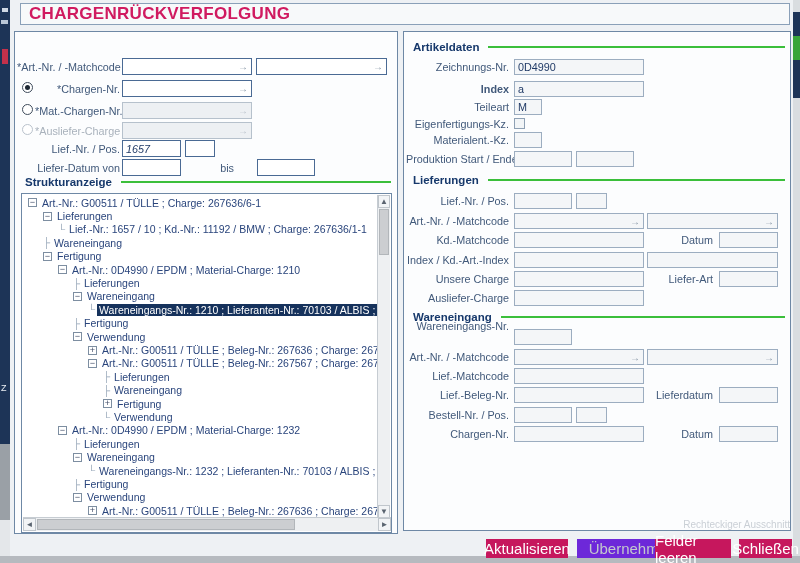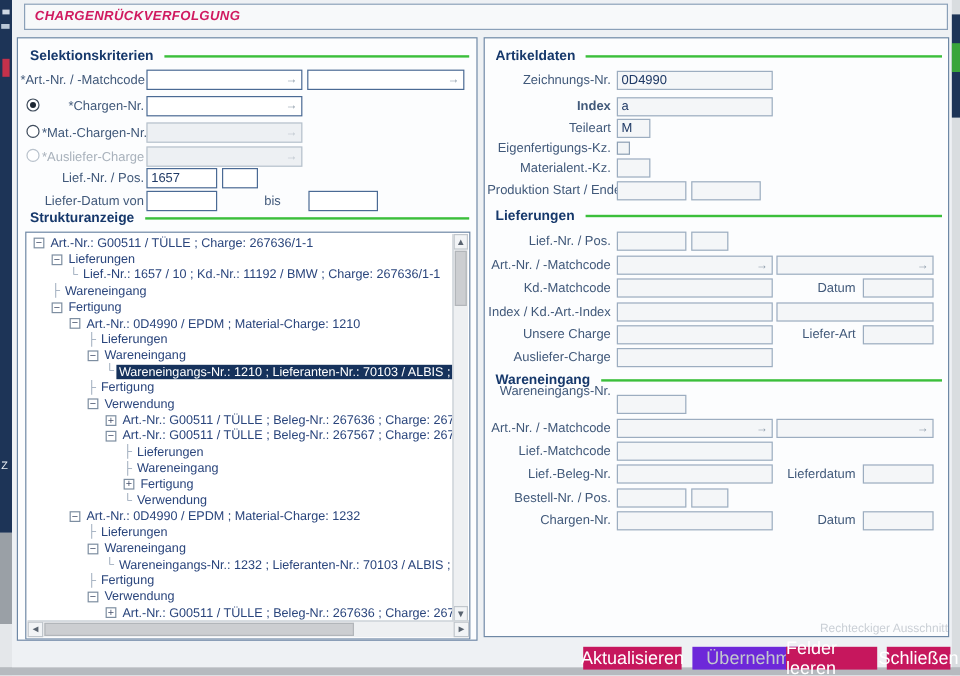--- a/index.html
+++ b/index.html
@@ -15,21 +15,21 @@
   .edge-left .frag-z{position:absolute;left:1px;top:383px;color:#e8edf3;font-size:9px;}
   .edge-left .gray{position:absolute;left:0;top:444px;width:10px;height:76px;background:#9aa0a6;}
   .edge-right{position:absolute;right:0;top:0;width:7px;height:563px;background:#d9dde0;}
   .edge-right .nav{position:absolute;left:0;top:12px;width:7px;height:86px;background:#1d3457;}
   .edge-right .grn{position:absolute;left:0;top:36px;width:7px;height:24px;background:#3aa53a;}
   .bottom-strip{position:absolute;left:0;top:556px;width:800px;height:7px;background:#b6babf;}
   
   .dialog-bg{position:absolute;left:10px;top:0;width:783px;height:556px;background:#eef1f4;}
   .titlebar{position:absolute;left:20px;top:3px;width:770px;height:22px;background:#f7f9fa;
             border:1px solid #8aa0b8;box-sizing:border-box;display:flex;align-items:center;}
-  .titlebar span{color:#d01a60;font-weight:bold;font-size:11px;padding-left:8px;letter-spacing:.3px;font-style:italic;}
+  .titlebar span{color:#d01a60;font-weight:bold;font-size:17px;padding-left:8px;letter-spacing:.3px;}
   .panel{position:absolute;background:#fcfdfe;border:1px solid #6e88a5;box-sizing:border-box;}
   .panel-left{left:14px;top:31px;width:384px;height:503px;}
   .panel-right{left:403px;top:31px;width:388px;height:500px;}
   .sec-head{position:absolute;display:flex;align-items:center;}
   .sec-head .t{color:#16386b;font-weight:bold;font-size:11.5px;white-space:nowrap;}
   .sec-head .line{flex:1;height:2px;background:#3bbf3b;margin-left:9px;}
   
   .lbl{position:absolute;text-align:right;color:#41597a;font-size:10.8px;white-space:nowrap;}
   .lbl.dis{color:#a9b2bc;}
   .fld{position:absolute;height:17px;background:#ffffff;border:1px solid #4a6a94;box-sizing:border-box;
@@ -93,24 +93,20 @@
   </div>
   <div class="bottom-strip"></div>
 
   <div class="dialog-bg"></div>
 
   <div class="titlebar">
     <span>CHARGENRÜCKVERFOLGUNG</span>
   </div>
 
   <div class="panel panel-left">
-    <div class="sec-head" style="left:10px;top:9px;width:366px;">
-      <span class="t">Selektionskriterien</span>
-      <span class="line"></span>
-    </div>
 
     <div class="lbl" style="left:2px;top:29px;width:103px;">*Art.-Nr. / -Matchcode</div>
     <div class="fld" style="left:107px;top:26px;width:130px;">
       <span></span>
       <span class="arr">→</span>
     </div>
     <div class="fld" style="left:241px;top:26px;width:131px;">
       <span></span>
       <span class="arr">→</span>
     </div>
@@ -130,21 +126,21 @@
     </div>
 
     <span class="radio dis" style="left:7px;top:92px;"></span>
     <div class="lbl dis" style="left:20px;top:93px;width:85px;">*Ausliefer-Charge</div>
     <div class="fld dis" style="left:107px;top:90px;width:130px;">
       <span></span>
       <span class="arr">→</span>
     </div>
 
     <div class="lbl" style="left:2px;top:111px;width:103px;">Lief.-Nr. / Pos.</div>
-    <div class="fld" style="left:107px;top:108px;width:59px;">
+    <div class="fld" style="left:107px;top:108px;width:59px;font-style:italic;">
       <span>1657</span>
     </div>
     <div class="fld" style="left:170px;top:108px;width:30px;">
       <span></span>
     </div>
 
     <div class="lbl" style="left:2px;top:130px;width:103px;">Liefer-Datum von</div>
     <div class="fld" style="left:107px;top:127px;width:59px;"></div>
     <div class="lbl" style="left:191px;top:130px;width:28px;text-align:right;">bis</div>
     <div class="fld" style="left:242px;top:127px;width:58px;"></div>
@@ -152,21 +148,21 @@
     <div class="sec-head" style="left:10px;top:144px;width:366px;">
       <span class="t">Strukturanzeige</span>
       <span class="line"></span>
     </div>
 
     <div class="treebox">
       <div class="treecontent">
           <div class="trow" style="top: 0px;">
             <span style="display: inline-block; flex: 0 0 auto; width: 4px;"></span>
             <span class="exp">−</span>
-            <span class="tlab">Art.-Nr.: G00511 / TÜLLE ; Charge: 267636/1-1</span>
+            <span class="tlab">Art.-Nr.: G00511 / TÜLLE ; Charge: 267636/6-1</span>
           </div>
           <div class="trow" style="top: 13.4px;">
             <span style="display: inline-block; flex: 0 0 auto; width: 19px;"></span>
             <span class="exp">−</span>
             <span class="tlab">Lieferungen</span>
           </div>
           <div class="trow" style="top: 26.8px;">
             <span style="display: inline-block; flex: 0 0 auto; width: 34px;"></span>
             <span class="conn">└</span>
             <span class="tlab">Lief.-Nr.: 1657 / 10 ; Kd.-Nr.: 11192 / BMW ; Charge: 267636/1-1</span>

